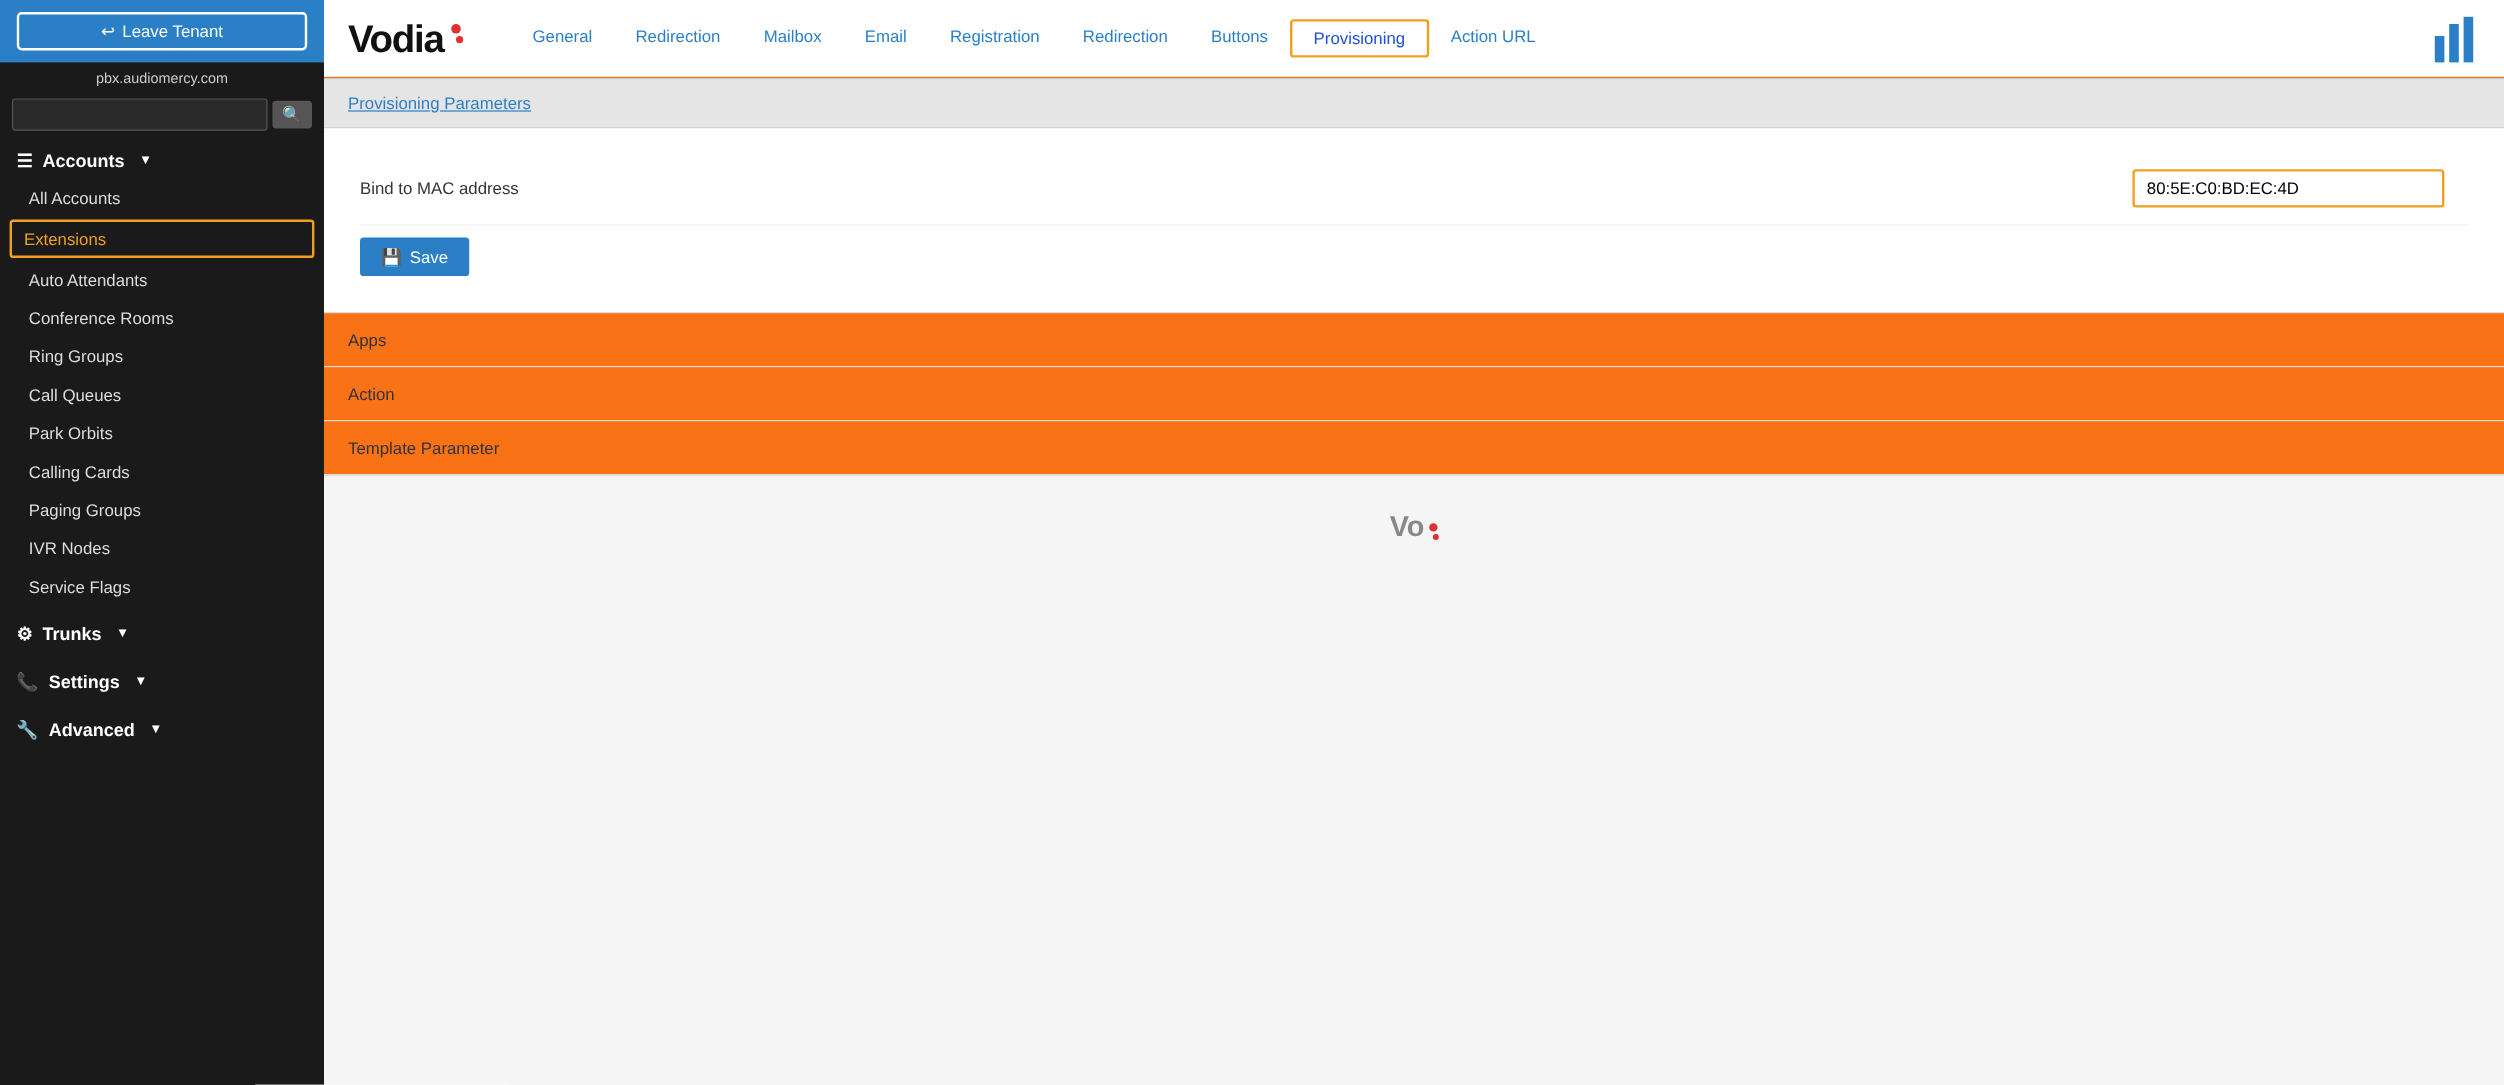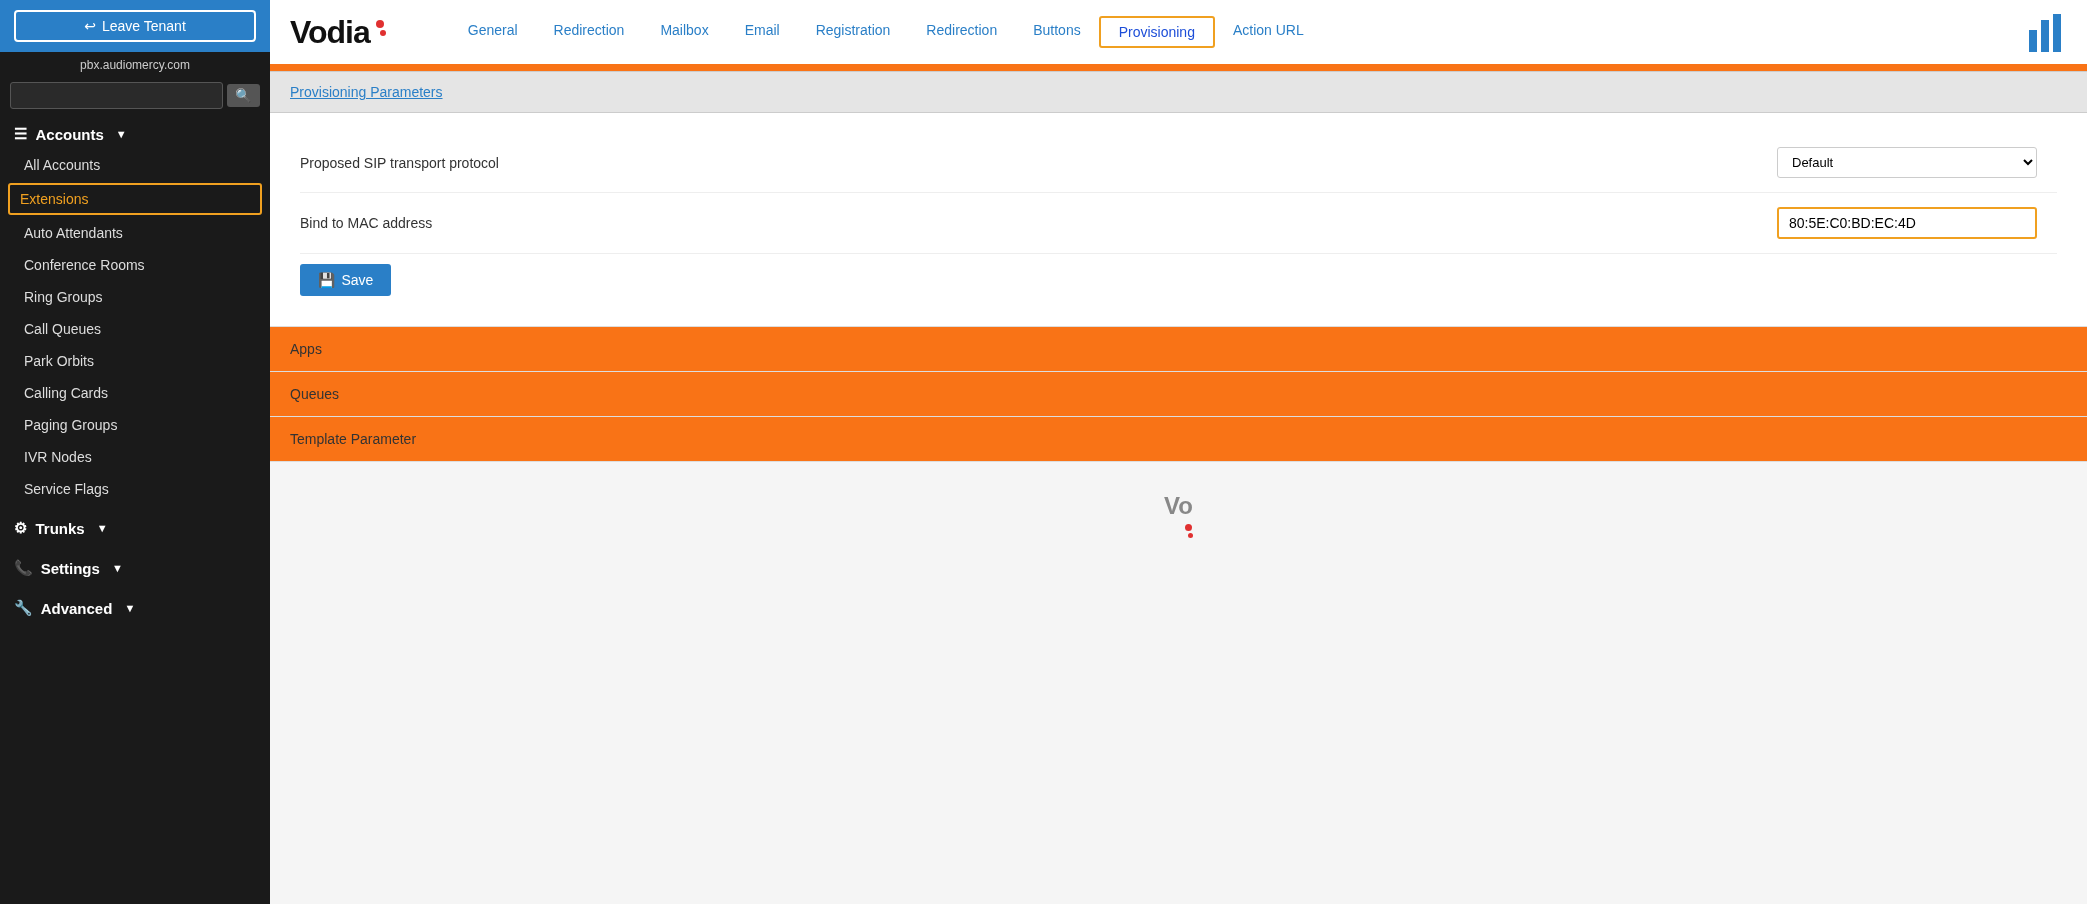--- a/index.html
+++ b/index.html
@@ -122,23 +122,22 @@
       flex: 1;
       display: flex;
       flex-direction: column;
       overflow: hidden;
     }
 
     #topbar {
       display: flex;
       align-items: center;
       padding: 10px 20px;
-      border-bottom: 7px solid #f97316;
+      border-bottom: 1px solid #f97316;
       background: #fff;
-      gap: 24px;
     }
 
     #vodia-logo {
       font-size: 28px;
       font-weight: bold;
       color: #222;
       margin-right: 40px;
       display: flex;
       align-items: center;
       gap: 4px;
@@ -366,54 +365,43 @@
 
   <div id="content">
 
     <div class="content-section">
       <div class="section-header">
         <a href="#">Provisioning Parameters</a>
       </div>
 
       <div class="form-area">
 
-        <div class="form-row">
-          <div class="form-label">Proposed SIP transport protocol</div>
-          <div class="form-control-area">
-            <select class="form-select">
-              <option>Default</option>
-              <option>UDP</option>
-              <option>TCP</option>
-              <option>TLS</option>
-            </select>
-          </div>
-        </div>
 
         <div class="form-row">
           <div class="form-label">Bind to MAC address</div>
           <div class="form-control-area">
             <input class="form-input" type="text" value="80:5E:C0:BD:EC:4D" style="border: 2px solid rgb(240, 160, 32);">
           </div>
         </div>
 
         <button class="btn-save">
           <span>💾</span>
           <span>Save</span>
         </button>
       </div>
     </div>
 
     <div class="collapsible-header">Apps</div>
 
-    <div class="collapsible-header">Queues</div>
+    <div class="collapsible-header">Action</div>
 
     <div class="collapsible-header">Template Parameter</div>
 
     <div style="display:flex; justify-content:center; padding:30px 0 10px 0;">
-      <div style="display:flex; align-items:flex-end; gap:4px;flex-direction:column;">
+      <div style="display:flex; align-items:flex-end; gap:4px;">
         <span style="font-size:24px; font-weight:900; color:#888;">Vo</span>
         <div style="display:flex; flex-direction:column; gap:2px; margin-bottom:4px;">
           <div style="width:7px;height:7px;background:#e03030;border-radius:50%;"></div>
           <div style="width:5px;height:5px;background:#e03030;border-radius:50%;margin-left:3px;"></div>
         </div>
       </div>
     </div>
   </div>
 </div>
 

